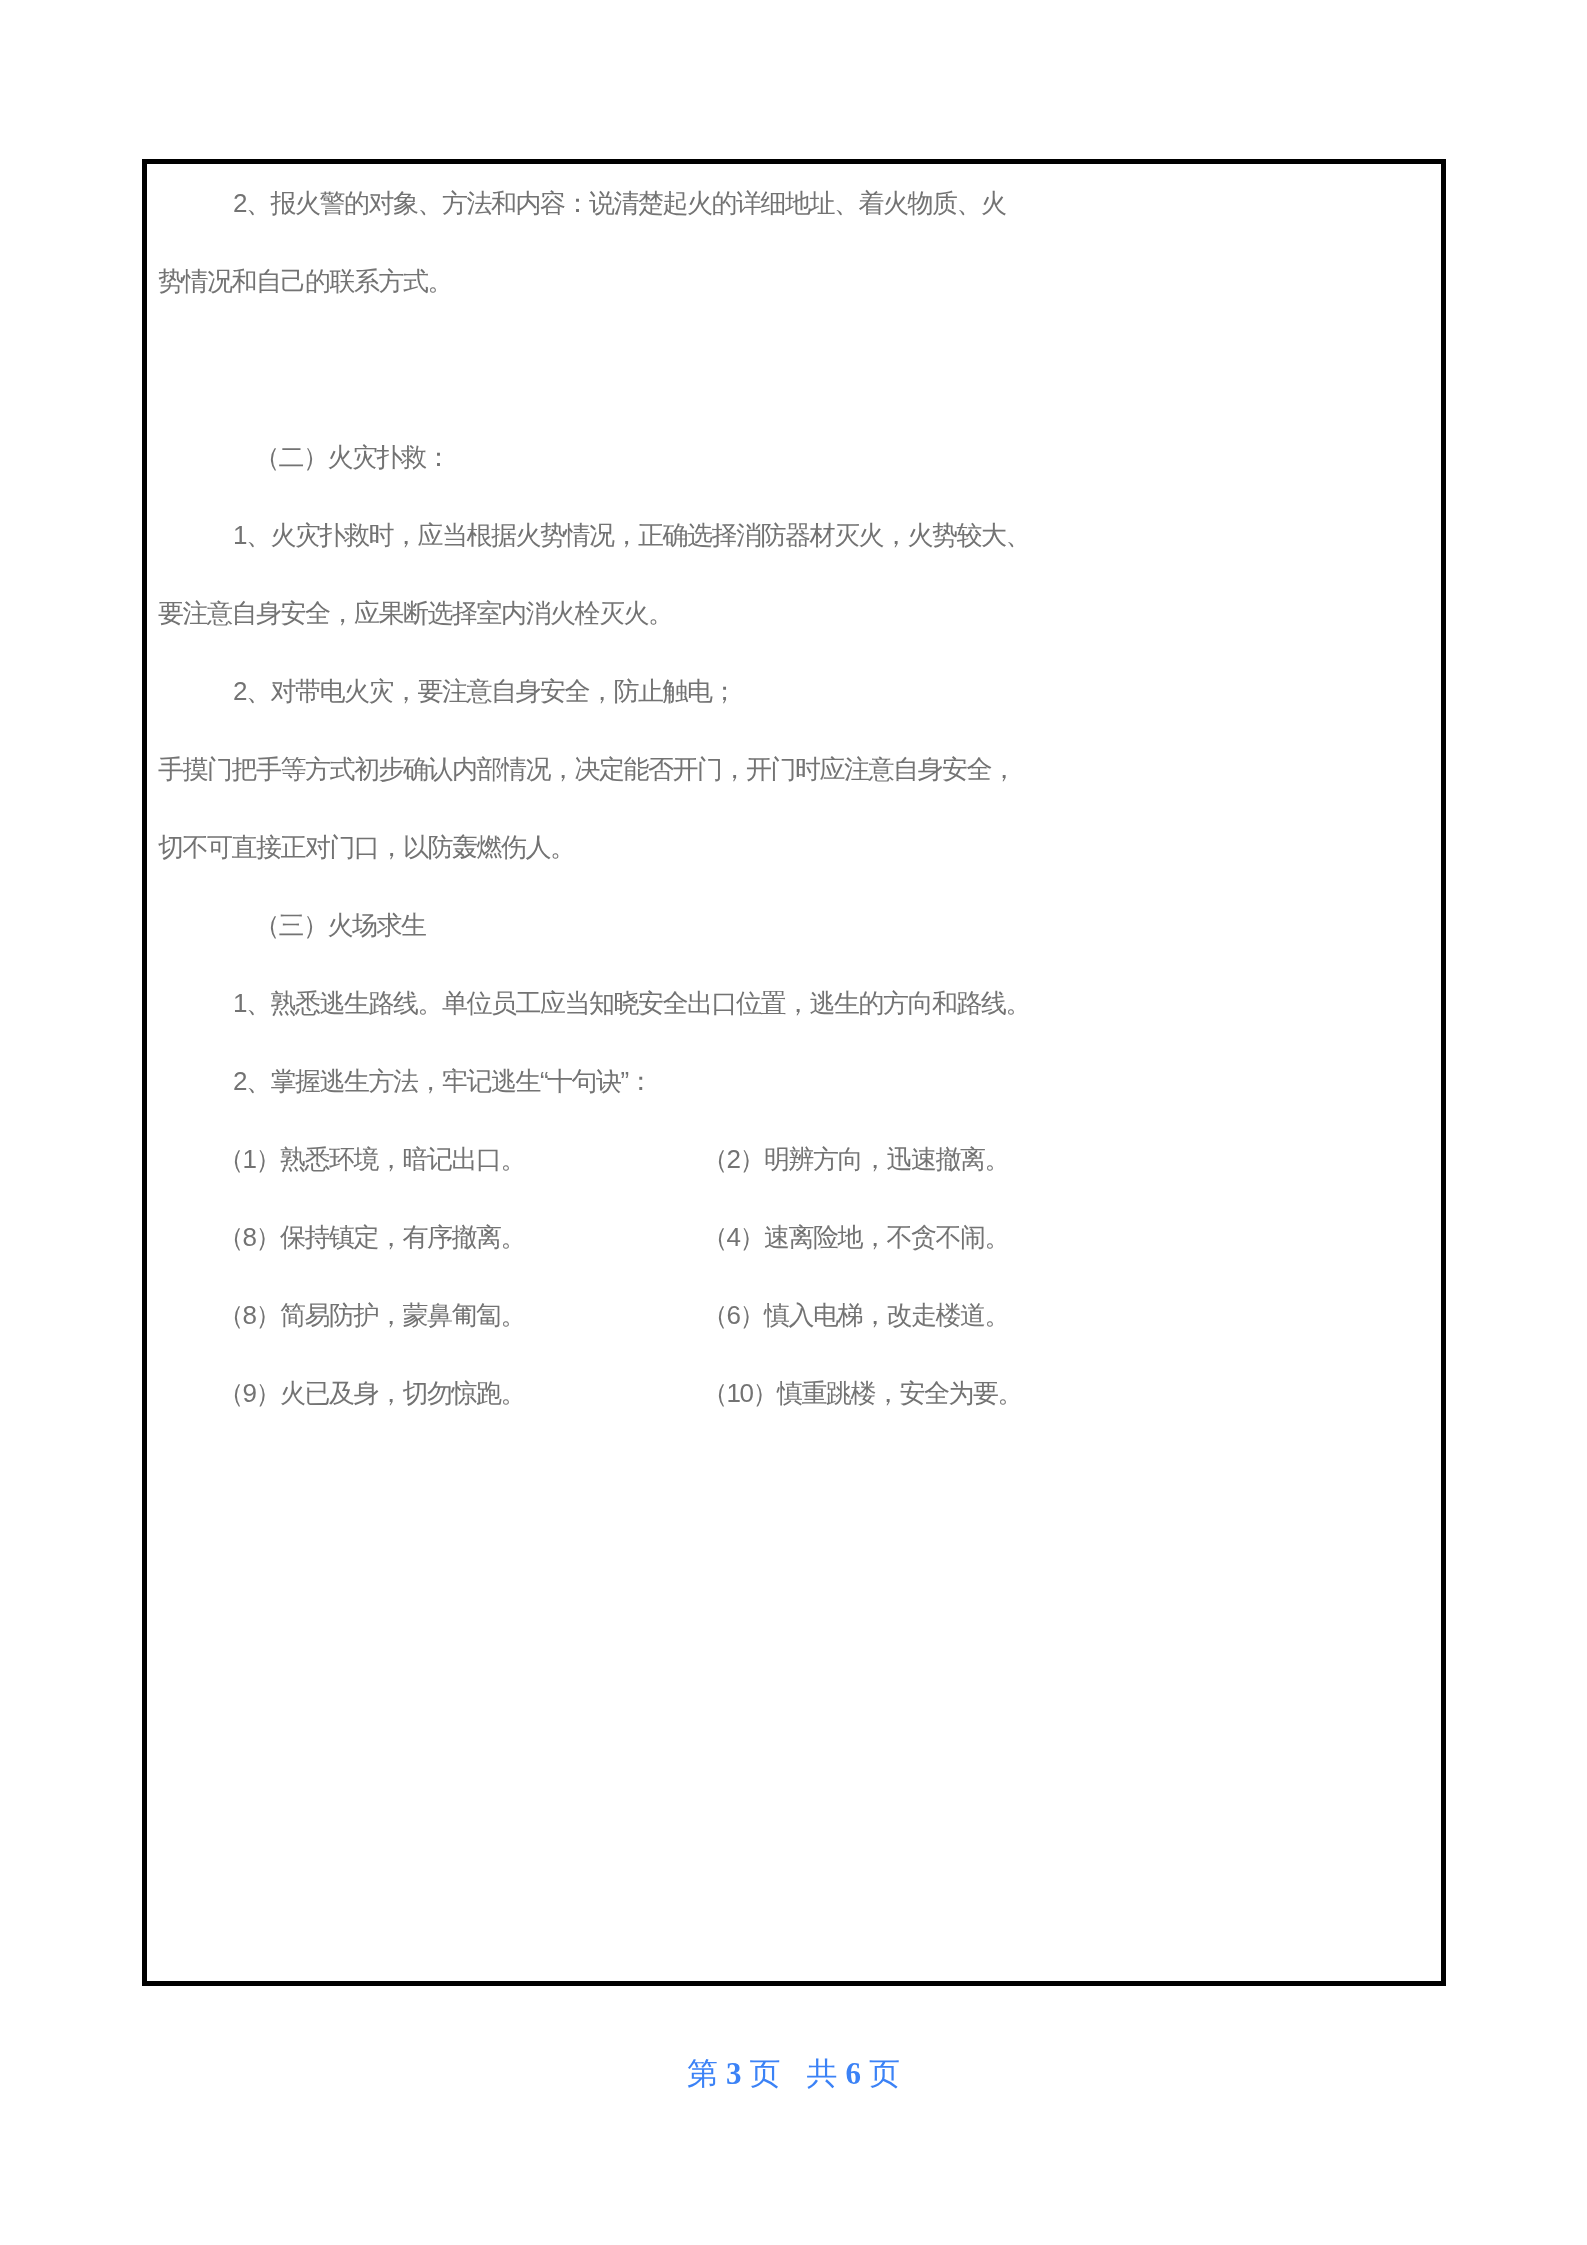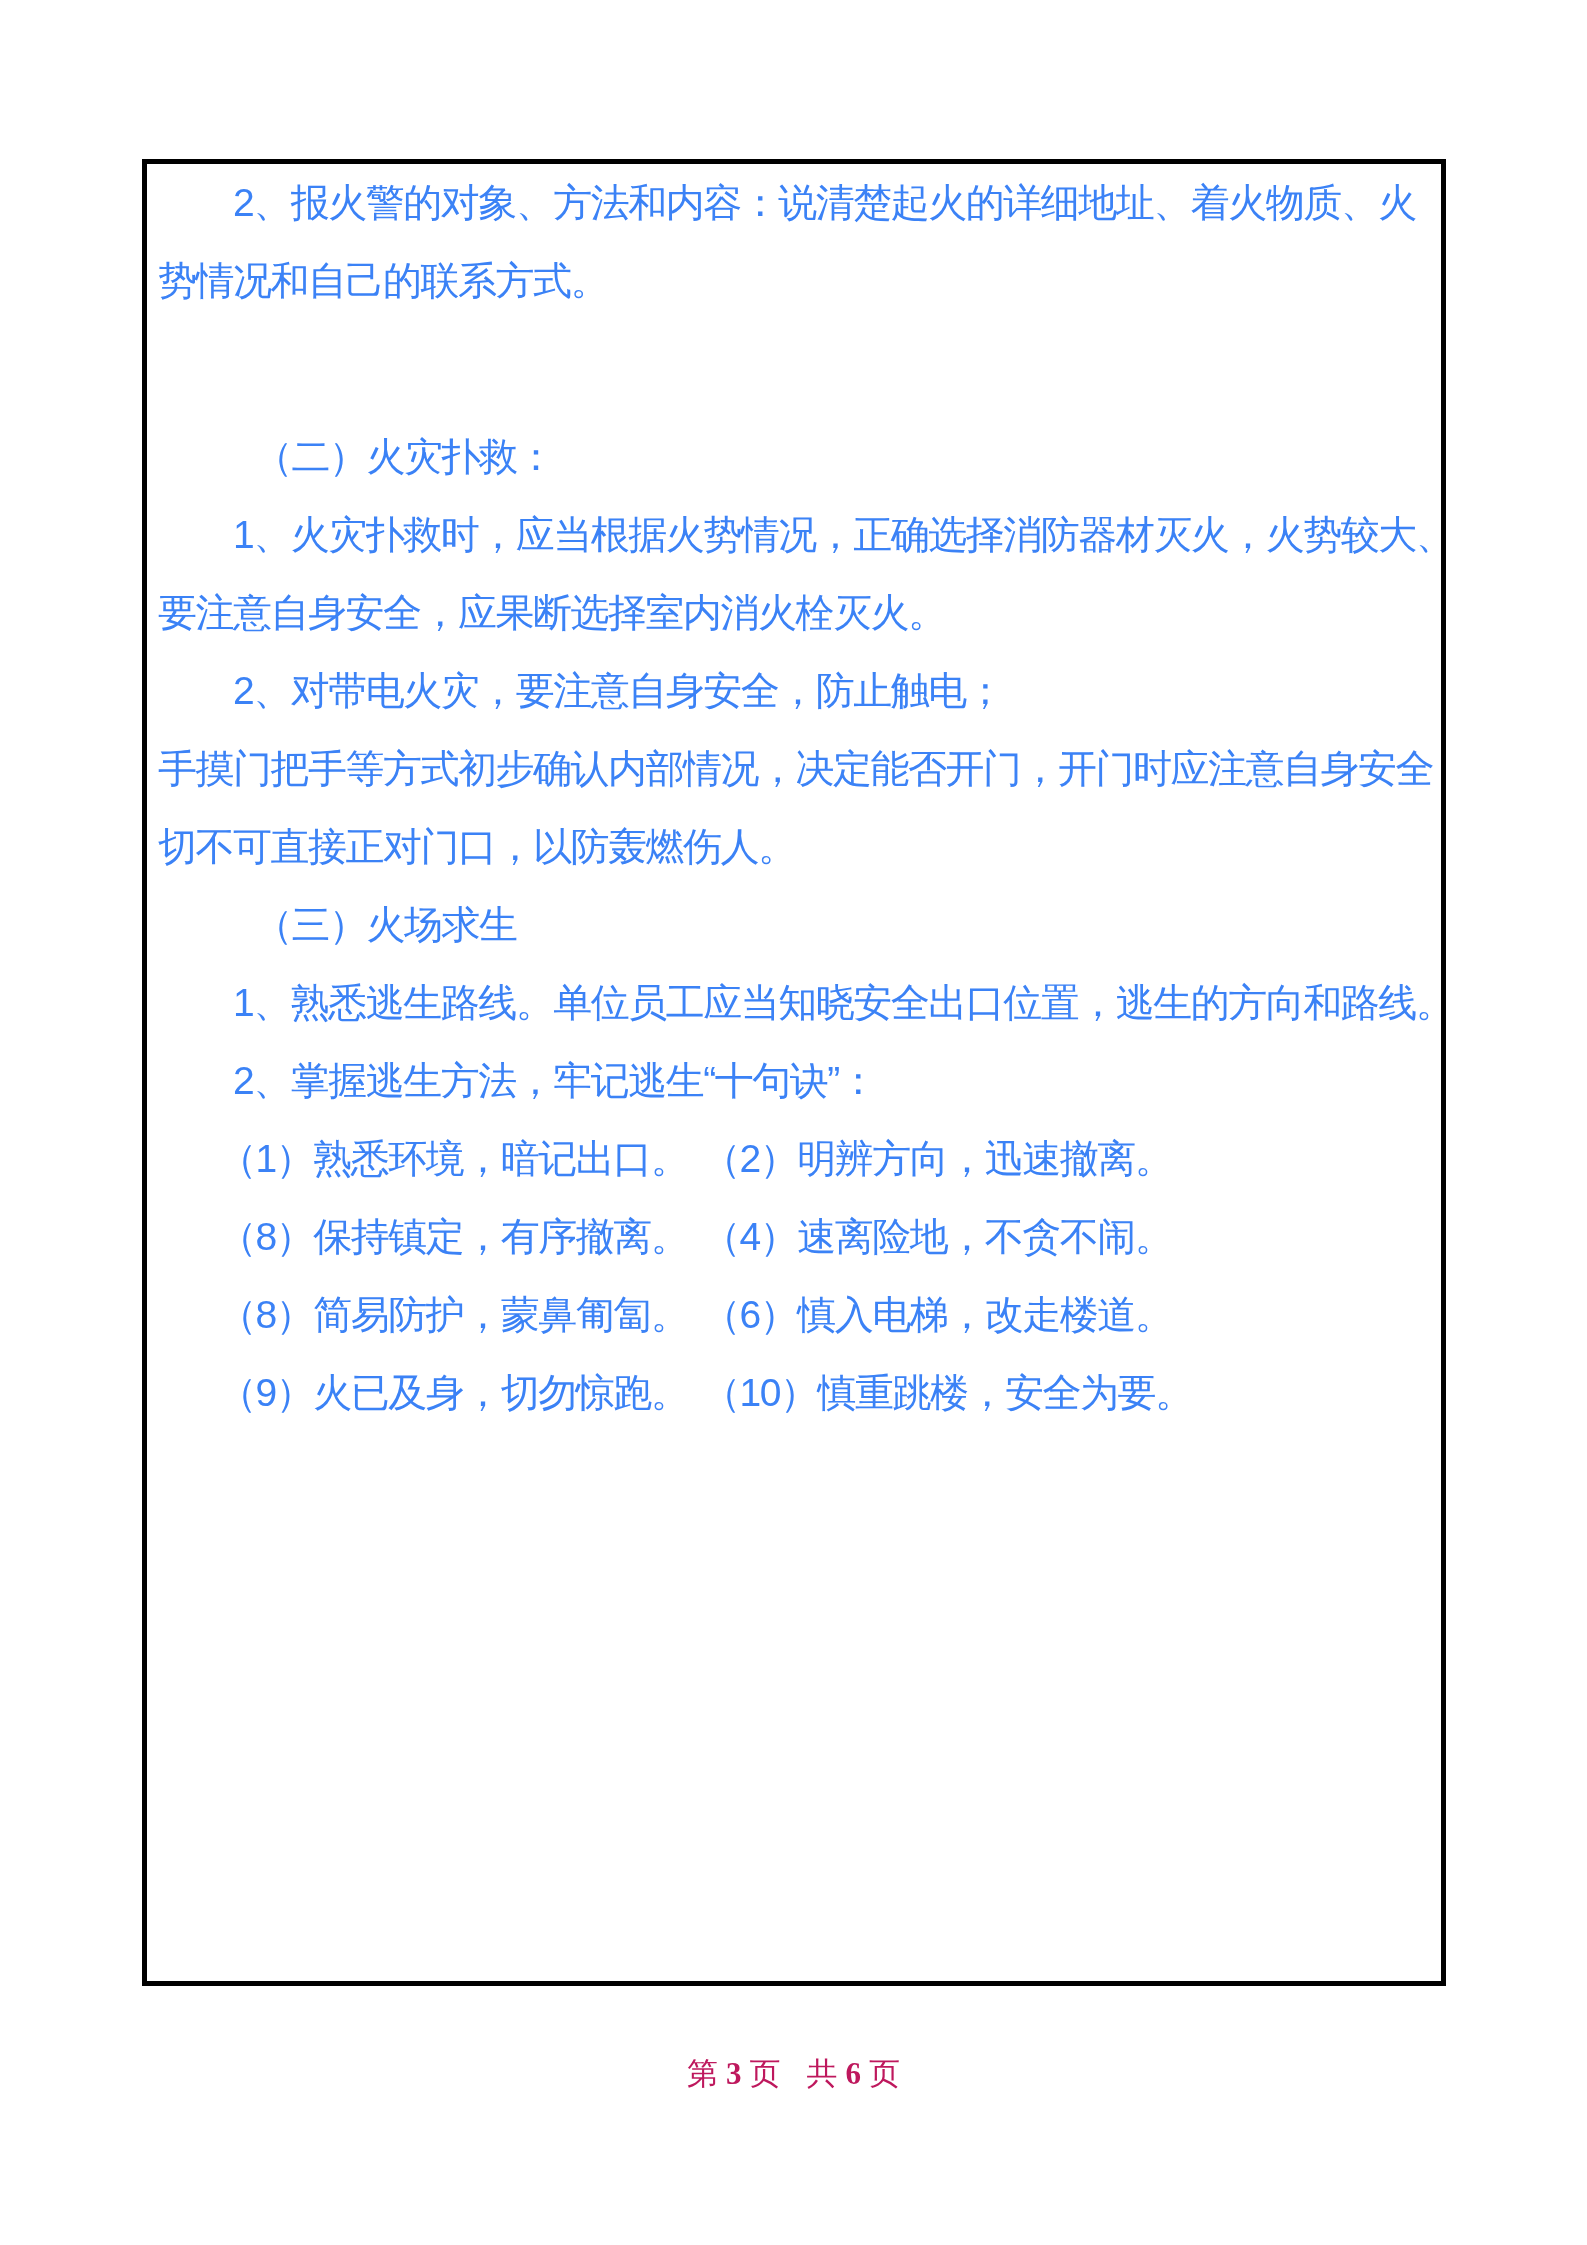--- a/index.html
+++ b/index.html
@@ -22,24 +22,24 @@
     width: 1304px;
     height: 1827px;
     border: 5px solid #000000;
     box-sizing: border-box;
     overflow: hidden;
   }
   .line {
     height: 78px;
     line-height: 78px;
     padding-left: 11px;
-    font-size: 39px;
+    font-size: 26px;
     letter-spacing: -1.5px;
     white-space: nowrap;
-    color: #3b82f6;
+    color: #737373;
   }
   .blank {
     height: 98px;
   }
   .p-indent { text-indent: 75px; }
   .h-indent { text-indent: 96px; }
   .tips { padding-left: 71px; }
   .tip-l {
     display: inline-block;
     width: 484px;
@@ -47,21 +47,21 @@
   .footer {
     position: absolute;
     left: 0;
     top: 2052px;
     width: 100%;
     height: 44px;
     line-height: 44px;
     text-align: center;
     font-family: "Liberation Serif", "DejaVu Serif", serif;
     font-size: 31px;
-    color: #be185d;
+    color: #3b82f6;
   }
   .footer .num {
     font-weight: bold;
     margin: 0 8px;
   }
   .footer .gap {
     margin-left: 26px;
   }
 </style>
 </head>

